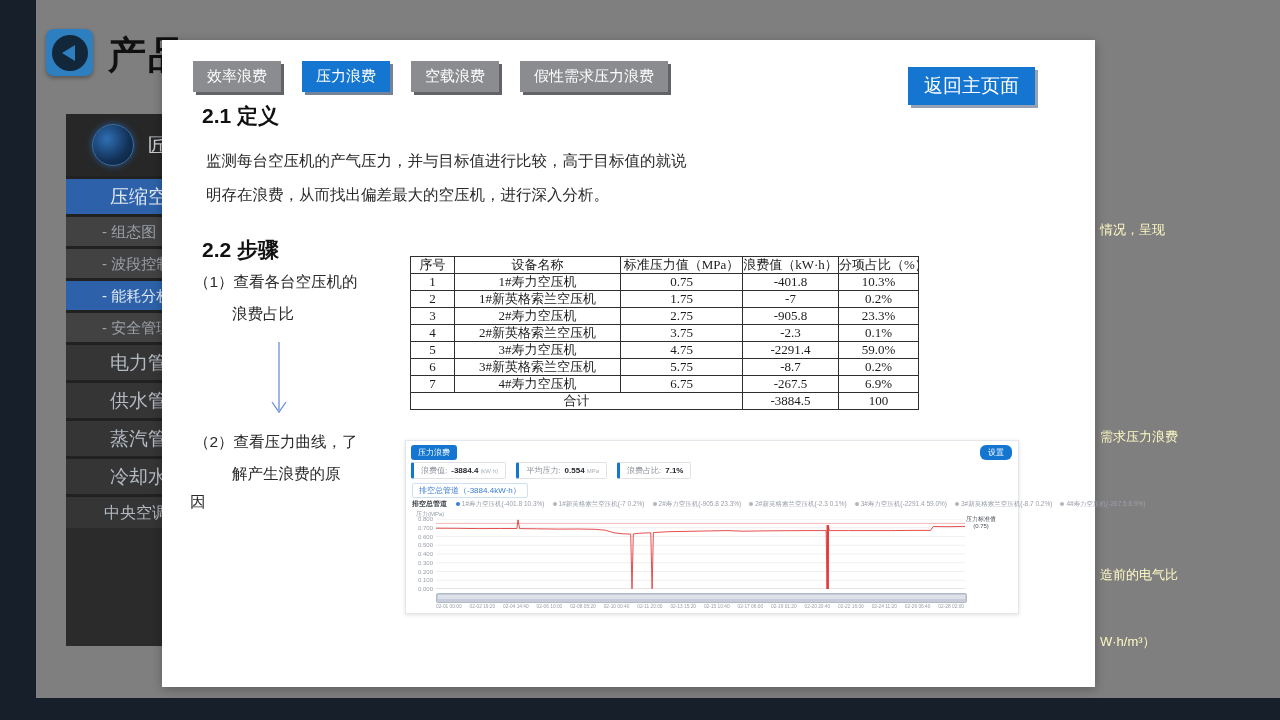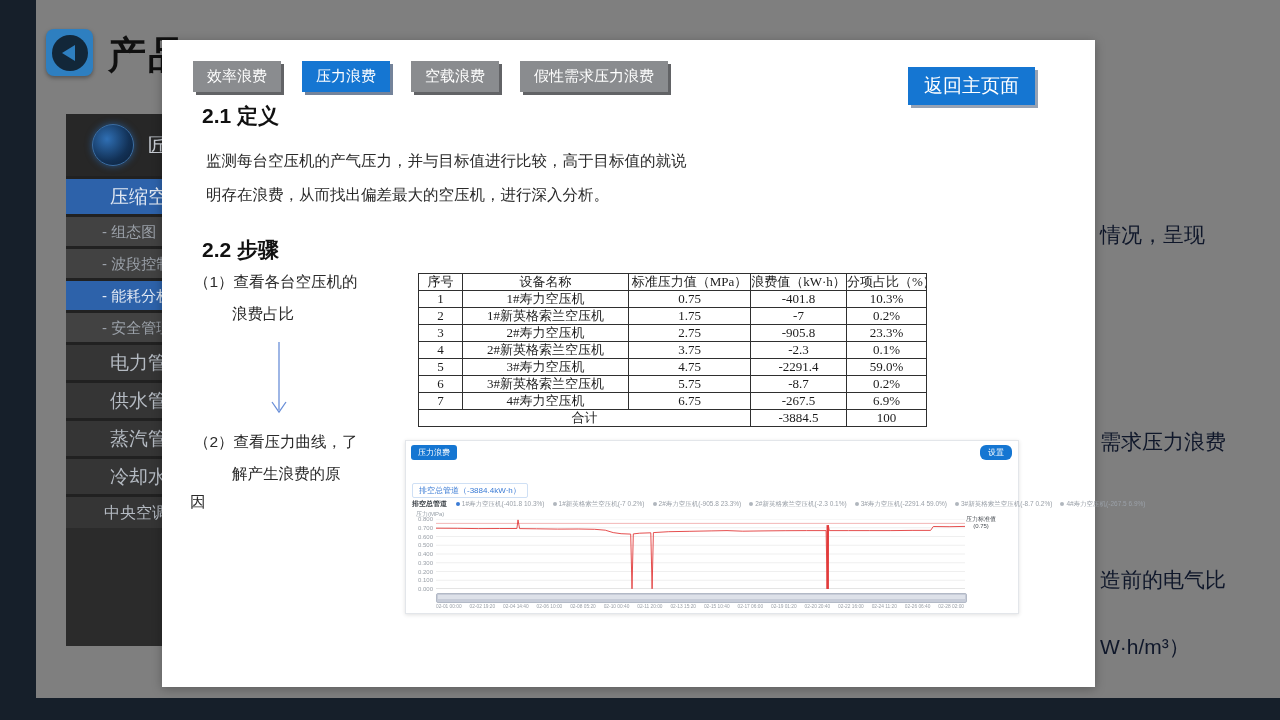--- a/index.html
+++ b/index.html
@@ -23,21 +23,21 @@
   .sb-logo{width:40px;height:40px;border-radius:50%;
            background:radial-gradient(circle at 35% 35%, #2f6fb4, #123156 60%, #0b1d33);
            border:1px solid #3a6ea5;box-shadow:0 0 7px rgba(40,110,190,.65);}
   .sb-logo-text{color:#c8cdd4;font-size:20px;margin-left:14px;}
   .sb-item{color:#b4bac2;border-top:3px solid #212121;white-space:nowrap;cursor:pointer;}
   .sb-item.main{height:35px;line-height:35px;padding-left:44px;font-size:19px;background:#353535;}
   .sb-item.main2{height:31px;line-height:31px;padding-left:38px;font-size:16px;background:#353535;}
   .sb-item.sub{height:29px;line-height:29px;padding-left:36px;font-size:15px;background:#424242;color:#9ba1a9;}
   .sb-item.sel{background:#2d62aa;color:#e2e9f3;}
 
-  .frag{position:absolute;left:1100px;font-size:21px;color:#0f172a;z-index:1;white-space:nowrap;}
+  .frag{position:absolute;left:1100px;font-size:13px;color:#fef9c3;z-index:1;white-space:nowrap;}
   .frag1{top:221px;}.frag2{top:428px;}.frag3{top:566px;}.frag4{top:633px;}
 
   .modal{position:absolute;left:162px;top:40px;width:933px;height:647px;background:#ffffff;z-index:5;
          box-shadow:0 2px 10px rgba(0,0,0,.28);}
   .tab-bar{position:absolute;left:31px;top:21px;}
   .tab{display:inline-block;margin-right:21px;padding:6px 14px;font-size:15px;color:#fff;background:#8a8c8f;
        border:none;box-shadow:3px 3px 0 rgba(70,72,75,.85);cursor:pointer;font-family:inherit;}
   .tab.active{background:#1576d2;box-shadow:3px 3px 0 rgba(70,90,120,.75);}
   .back-btn{position:absolute;top:27px;right:60px;padding:6px 16px;font-size:19px;color:#fff;background:#1576d2;
        border:none;box-shadow:3px 3px 0 rgba(80,100,130,.6);cursor:pointer;font-family:inherit;}
@@ -46,22 +46,22 @@
   .def-text{position:absolute;left:44px;top:104px;font-size:15.5px;color:#2a2a2a;line-height:34px;}
   .h-steps{position:absolute;left:40px;top:196px;font-size:21px;margin:0;color:#111;}
   .step{position:absolute;font-size:15.5px;color:#2a2a2a;white-space:nowrap;}
   #s1a{left:32px;top:232px;}
   #s1b{left:70px;top:264px;}
   .arrow{position:absolute;left:106px;top:300px;}
   #s2a{left:32px;top:392px;}
   #s2b{left:70px;top:424px;}
   #s2c{left:28px;top:452px;}
 
-  .data-table{position:absolute;left:248px;top:233px;width:508px;border-collapse:collapse;
-       font-family:"Liberation Serif",serif;font-size:13px;color:#1b1b1b;table-layout:fixed;margin-left:8px;}
+  .data-table{position:absolute;left:248px;top:216px;width:508px;border-collapse:collapse;
+       font-family:"Liberation Serif",serif;font-size:13px;color:#1b1b1b;table-layout:fixed;}
   .data-table th,.data-table td{border:1px solid #2f2f2f;text-align:center;padding:0;height:16px;
        line-height:16px;font-weight:normal;overflow:hidden;white-space:nowrap;}
 
   .monitor{position:absolute;left:243px;top:400px;width:612px;height:172px;background:#fff;
        border:1px solid #e3e6ea;box-shadow:0 1px 4px rgba(0,0,0,.12);}
   .m-tag{position:absolute;left:5px;top:4px;background:#1576d2;color:#fff;font-size:8px;padding:2px 7px;border-radius:3px;}
   .m-btn{position:absolute;right:6px;top:4px;background:#1576d2;color:#fff;font-size:8px;padding:2px 8px;
        border:none;border-radius:6px;cursor:pointer;font-family:inherit;}
   .m-stats{position:absolute;left:5px;top:21px;display:flex;gap:10px;}
   .m-stat{display:flex;align-items:center;border:1px solid #e2e2e2;border-left:3px solid #1576d2;border-radius:2px;
@@ -220,20 +220,36 @@
         <td colspan="3">合计</td>
         <td>-3884.5</td>
         <td>100</td>
       </tr>
     </tfoot>
   </table>
 
   <div class="monitor">
     <div class="m-tag">压力浪费</div>
     <button class="m-btn">设置</button>
+    <div class="m-stats">
+        <div class="m-stat">
+          <span class="s-label">浪费值:</span>
+          <span class="s-value">-3884.4</span>
+          <span class="s-unit">(kW·h)</span>
+        </div>
+        <div class="m-stat">
+          <span class="s-label">平均压力:</span>
+          <span class="s-value">0.554</span>
+          <span class="s-unit">MPa</span>
+        </div>
+        <div class="m-stat">
+          <span class="s-label">浪费占比:</span>
+          <span class="s-value">7.1%</span>
+        </div>
+      </div>
     <div class="m-link">排空总管道（-3884.4kW·h）</div>
     <div class="m-legend">
       <span class="m-legend-title">排空总管道</span>
     <span class="legend-item"><span class="dot" style="background: rgb(58, 123, 213);"></span>1#寿力空压机(-401.8 10.3%)</span><span class="legend-item"><span class="dot" style="background: rgb(176, 182, 189);"></span>1#新英格索兰空压机(-7 0.2%)</span><span class="legend-item"><span class="dot" style="background: rgb(176, 182, 189);"></span>2#寿力空压机(-905.8 23.3%)</span><span class="legend-item"><span class="dot" style="background: rgb(176, 182, 189);"></span>2#新英格索兰空压机(-2.3 0.1%)</span><span class="legend-item"><span class="dot" style="background: rgb(176, 182, 189);"></span>3#寿力空压机(-2291.4 59.0%)</span><span class="legend-item"><span class="dot" style="background: rgb(176, 182, 189);"></span>3#新英格索兰空压机(-8.7 0.2%)</span><span class="legend-item"><span class="dot" style="background: rgb(176, 182, 189);"></span>4#寿力空压机(-267.5 6.9%)</span></div>
     <div class="m-chart">
       <div class="m-ylabel">压力(MPa)</div>
       <div class="m-yticks">
           <div class="ytick" style="top: -3px;">0.800</div>
           <div class="ytick" style="top: 5.75px;">0.700</div>
           <div class="ytick" style="top: 14.5px;">0.600</div>

